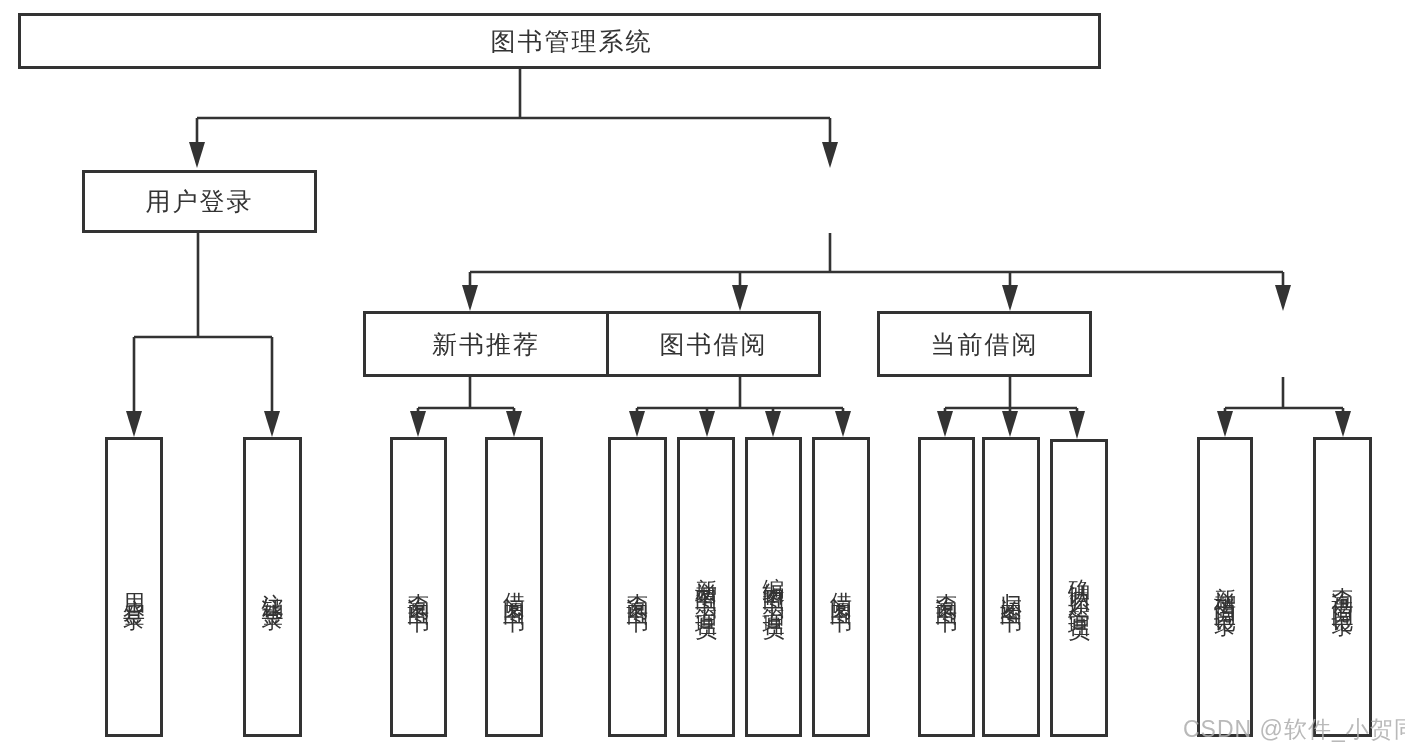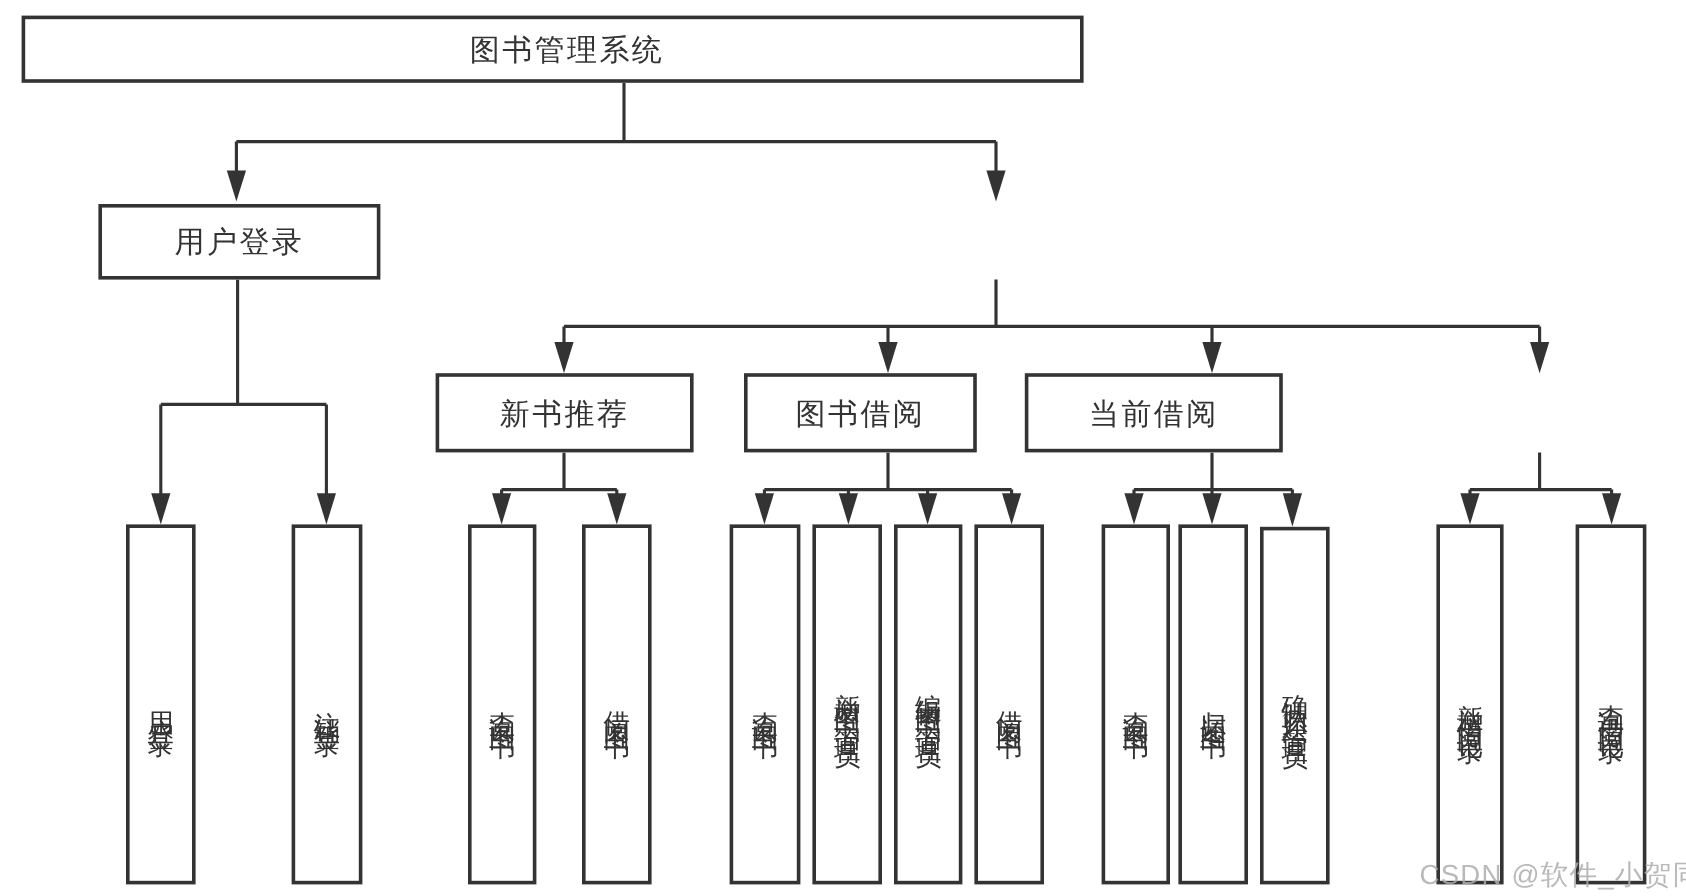--- a/index.html
+++ b/index.html
@@ -65,35 +65,35 @@
       <polygon points="765,411 781,411 773,437"></polygon>
       <polygon points="835,411 851,411 843,437"></polygon>
       <polygon points="937,411 953,411 945,437"></polygon>
       <polygon points="1002,411 1018,411 1010,437"></polygon>
       <polygon points="1069,411 1085,411 1077,439"></polygon>
       <polygon points="1217,411 1233,411 1225,437"></polygon>
       <polygon points="1335,411 1351,411 1343,437"></polygon>
     </g>
   </svg>
 
-  <div class="node hnode" style="left:18px;top:13px;width:885px;height:56px;padding-left:24px;">
+  <div class="node hnode" style="left:18px;top:13px;width:1083px;height:56px;padding-left:24px;">
     <span>图书管理系统</span>
   </div>
 
   <div class="node hnode" style="left:82px;top:170px;width:235px;height:63px;">
     <span>用户登录</span>
   </div>
 
-  <div class="node hnode" style="left:363px;top:311px;width:215px;height:66px;">
+  <div class="node hnode" style="left:363px;top:311px;width:246px;height:66px;">
     <span>新书推荐</span>
   </div>
-  <div class="node hnode" style="left:620px;top:311px;width:194px;height:66px;">
+  <div class="node hnode" style="left:606px;top:311px;width:215px;height:66px;">
     <span>图书借阅</span>
   </div>
-  <div class="node hnode" style="left:854px;top:311px;width:215px;height:66px;">
+  <div class="node hnode" style="left:877px;top:311px;width:215px;height:66px;">
     <span>当前借阅</span>
   </div>
 
   <div class="node leaf" style="left:105px;top:437px;width:58px;height:300px;">
     <span>用户登录</span>
   </div>
   <div class="node leaf" style="left:243px;top:437px;width:59px;height:300px;">
     <span>注销登录</span>
   </div>
 

